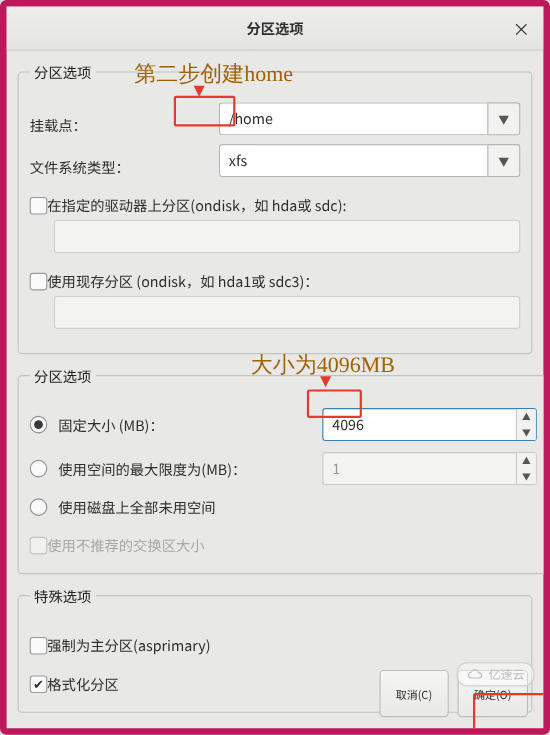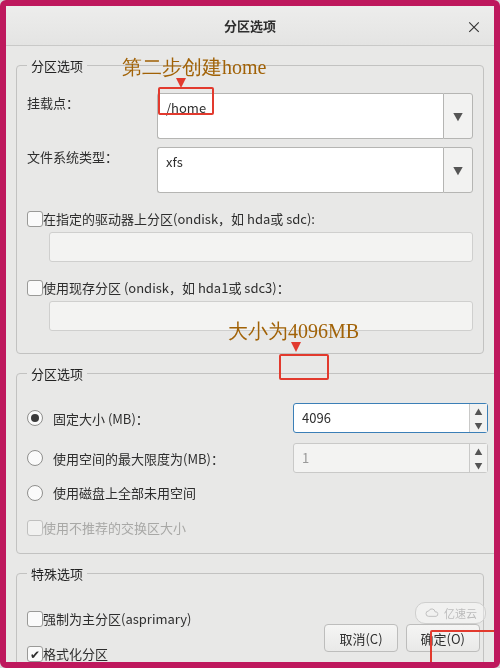--- a/index.html
+++ b/index.html
@@ -41,26 +41,27 @@
   }
   fieldset {
     border:1px solid #c2c2c1;
     border-radius:4px;
     margin:10px 10px 6px 10px;
     padding:10px 10px 12px 10px;
     background:#e8e8e7;
     position:relative;
   }
   legend { padding:0 4px; font-size:13px; color:#222; }
-  .row { display:flex; align-items:flex-start; margin:8px 0; }
+  .row { display:flex; align-items:flex-end; margin:8px 0;gap:10px; }
   .label { width:130px; color:#2e2e2e; }
   .combo {
     flex:1;
     display:flex;
-    height:46px;
+    height:30px;
+    margin-left:32px;
   }
   .combo .entry {
     flex:1;
     border:1px solid #b5b5b3;
     border-right:none;
     background:#fff;
     padding:4px 8px;
     font-size:13px;
     border-radius:3px 0 0 3px;
   }
@@ -106,25 +107,25 @@
   .spin .val { flex:1; padding:4px 8px; font-size:13px; }
   .spin .btns { width:18px; display:flex; flex-direction:column; border-left:1px solid #c9c9c8; }
   .spin .btns div { flex:1; display:flex;align-items:center;justify-content:center;font-size:8px;color:#555; background:#f2f2f1; }
   .spin.dis { border-color:#c9c9c8; background:#f3f3f2; color:#999;}
   .disabled-text { color:#a8a8a6; }
   .footer {
     position:absolute; right:14px; bottom:10px;
     display:flex; gap:8px;
   }
   .btn {
-    height:28px; padding:0 14px;
+    height:43px; padding:0 14px;
     border:1px solid #bdbdbc; border-radius:4px;
     background:linear-gradient(#f5f5f4,#e9e9e8);
     display:flex;align-items:center;justify-content:center;
-    font-size:13px;
+    font-size:10px;
   }
   
   .anno {
     position:absolute;
     color:#a16207;
     font-size:20px;
     pointer-events:none;
     font-family: "KaiTi","STKaiti",serif;
   }
   .redbox { position:absolute; border:2px solid #e23a2e; border-radius:2px; pointer-events:none; }

